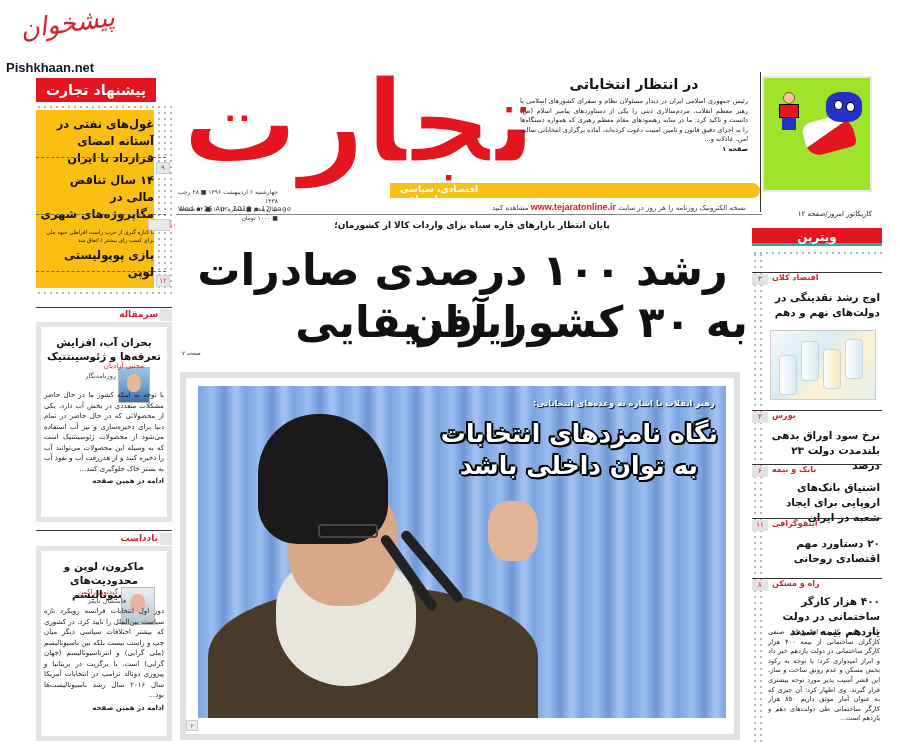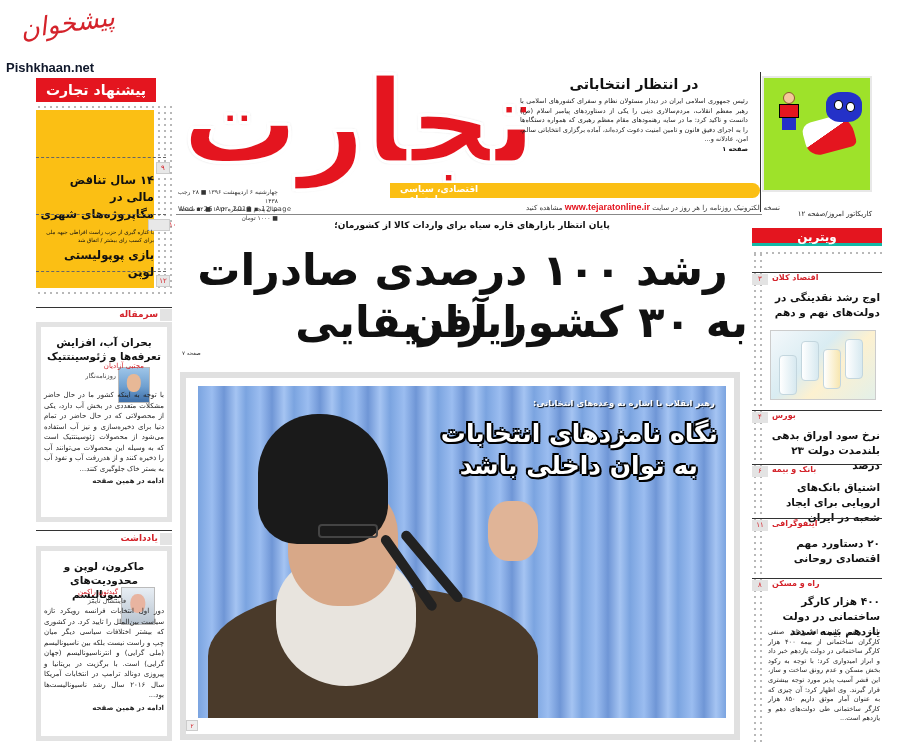--- a/index.html
+++ b/index.html
@@ -24,21 +24,21 @@
   .op-role { font-size: 6.5px; color: #444; direction: rtl; text-align: right; }
   .op-text { font-size: 7px; line-height: 10.5px; direction: rtl; text-align: justify; color: #222; }
   .op-more { font-size: 7px; font-weight: bold; direction: rtl; text-align: right; margin-top: 2px; }
   .photo { position: absolute; background: linear-gradient(180deg, #9ec5e8 0%, #6fa0d0 55%, #3d6ea8 100%); border: 1px solid #bbb; }
   .face { position: absolute; left: 50%; top: 18%; width: 48%; height: 52%; transform: translateX(-50%); border-radius: 45%; background: #e7b896; }
   #logo { left: 182px; top: 64px; font-family: "DejaVu Sans", sans-serif; font-weight: bold; font-size: 116px; color: #e4151f; line-height: 1; letter-spacing: -4px; -webkit-text-stroke: 3px #fff; text-shadow: 0 0 0 #444, 2px 2px 0 #fff, -2px -2px 0 #fff, 0 0 3px #888; direction: rtl; }
   #date-box { left: 178px; top: 188px; width: 100px; font-size: 6px; line-height: 8.5px; color: #333; direction: rtl; text-align: right; }
   #date-en { left: 178px; top: 205px; font-size: 6.5px; color: #333; letter-spacing: 0.5px; }
   #tagline-bar { left: 390px; top: 183px; width: 370px; height: 15px; background: #fbbf14; border-radius: 0 8px 8px 0; }
   #tagline { left: 400px; top: 184px; color: #fff; font-size: 9px; font-weight: bold; direction: rtl; width: 80px; text-align: left; }
-  #web-line { left: 410px; top: 202px; width: 370px; font-size: 7px; color: #333; direction: rtl; text-align: right; }
+  #web-line { left: 376px; top: 202px; width: 370px; font-size: 7px; color: #333; direction: rtl; text-align: right; }
   #web-line b { color: #e4151f; font-family: "Liberation Sans", sans-serif; font-size: 9px; }
   #mast-rule { left: 176px; top: 214px; width: 586px; border-top: 1.5px solid #888; }
 
   
   #top-story { left: 520px; top: 76px; width: 228px; }
   #top-story .h1 { font-weight: bold; font-size: 14px; text-align: center; direction: rtl; line-height: 17px; }
   #top-story .h2 { font-weight: bold; font-size: 15px; text-align: center; direction: rtl; line-height: 18px; }
   #top-story .body { font-size: 6.5px; line-height: 9.5px; direction: rtl; text-align: justify; margin-top: 4px; color: #222; }
   #top-story .pg { font-size: 6.5px; direction: rtl; text-align: right; font-weight: bold; }
   #vrule { left: 760px; top: 72px; height: 140px; border-left: 1px solid #333; }
@@ -85,20 +85,21 @@
 </head>
 <body>
 
 <div class="abs" id="wm-fa">پیشخوان</div>
 <div class="abs" id="wm-en">Pishkhaan.net</div>
 
 <div class="abs red-banner" style="left:36px;top:78px;width:120px;">پیشنهاد تجارت</div>
 <div class="abs dots" style="left:36px;top:104px;width:136px;height:192px;"></div>
 <div class="abs" id="promo">
   <div class="yellow"></div>
+  <div class="promo-item" style="top:6px;">غول‌های نفتی در آستانه امضای قرارداد با ایران</div>
   <div class="promo-sep" style="top:47px;"></div>
   <div class="pg-box" style="top:52px;">۹</div>
   <div class="promo-item" style="top:62px;">۱۴ سال تناقض مالی در مگاپروژه‌های شهری</div>
   <div class="promo-sep" style="top:104px;"></div>
   <div class="pg-box" style="top:109px;padding-left:20px;">۱۰</div>
   <div class="promo-item" style="top:118px;font-size:5.5px;line-height:8px;font-weight:normal;">با کناره گیری از حزب راست افراطی جبهه ملی برای کسب رای بیشتر / اتفاق شد</div>
   <div class="promo-item" style="top:137px;">بازی پوپولیستی لوپن</div>
   <div class="promo-sep" style="top:161px;"></div>
   <div class="pg-box" style="top:165px;">۱۲</div>
 </div>

